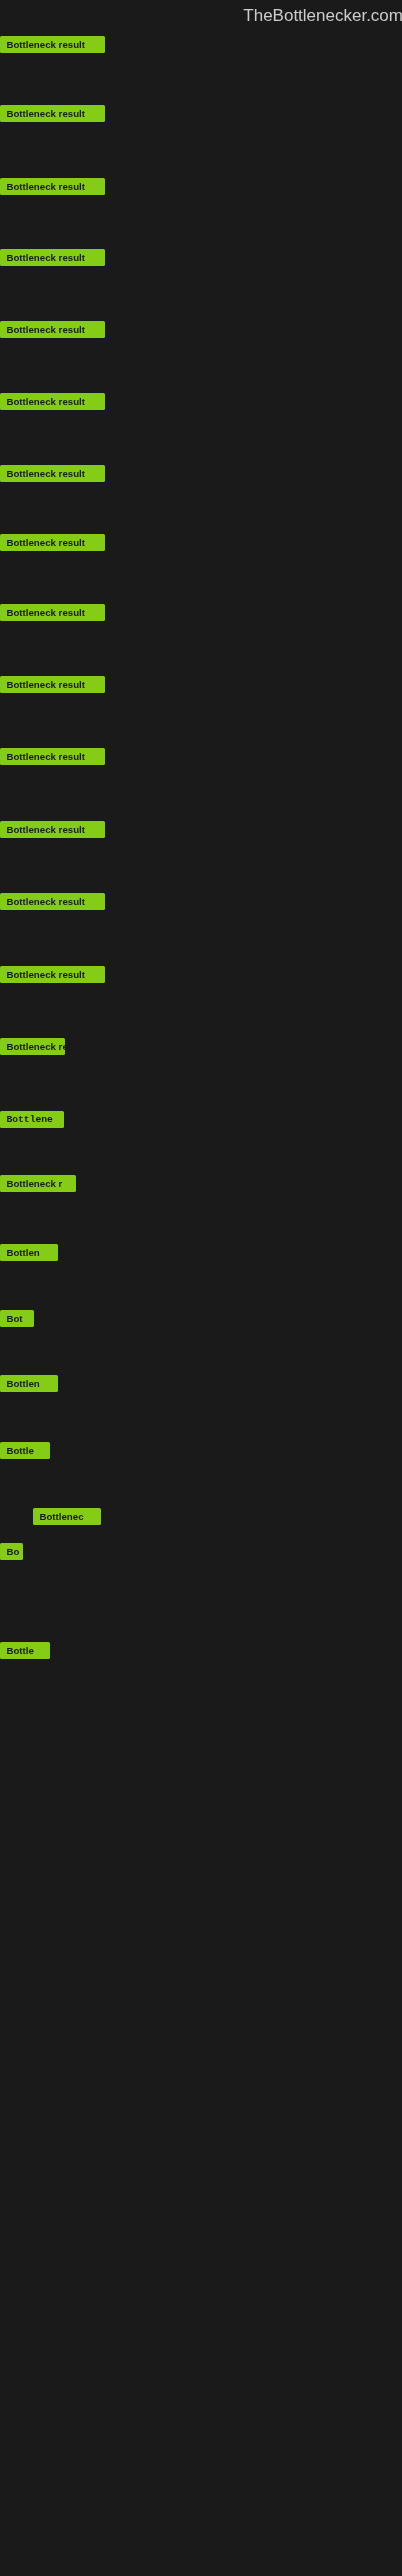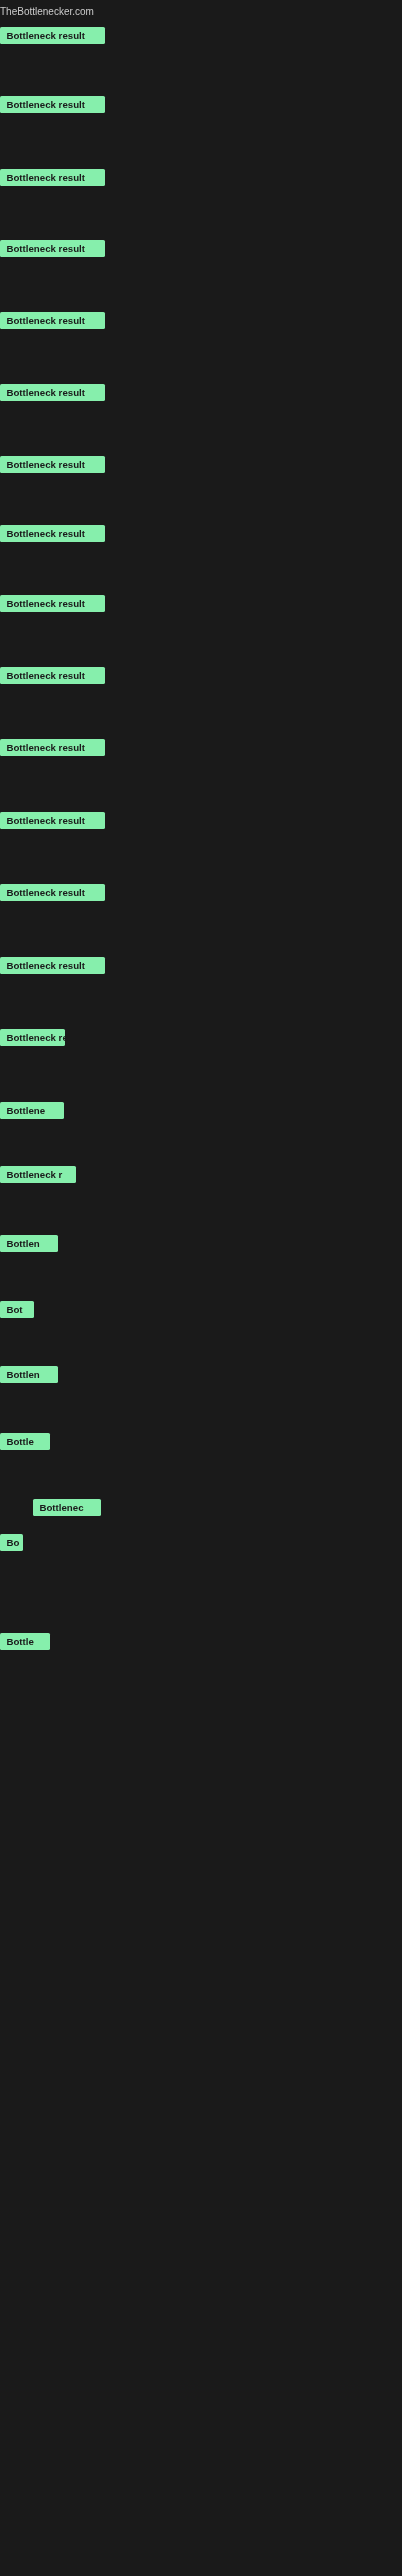--- a/index.html
+++ b/index.html
@@ -10,30 +10,30 @@
 
     body {
       width: 403px;
       min-height: 2576px;
       background-color: #1a1a1a;
       font-family: Arial, sans-serif;
       position: relative;
     }
 
     .site-title {
-      text-align: left;
+      text-align: right;
       color: #cccccc;
-      font-size: 10px;
+      font-size: 17px;
       padding: 6.4px 0 9.7px 0;
       font-weight: normal;
     }
 
     .bottleneck-badge {
       display: inline-block;
-      background-color: #86efac;
+      background-color: #84cc16;
       color: #1a1a1a;
       font-size: 9.7px;
       font-weight: bold;
       padding: 3.2px 6.4px;
       border-radius: 1.6px;
       white-space: nowrap;
       overflow: hidden;
     }
   </style>
 </head>
@@ -50,21 +50,21 @@
     <div style="position: absolute; top: 357px; left: 0px;"><span class="bottleneck-badge" style="max-width: 105px; width: 105px;">Bottleneck result</span></div>
     <div style="position: absolute; top: 429px; left: 0px;"><span class="bottleneck-badge" style="max-width: 105px; width: 105px;">Bottleneck result</span></div>
     <div style="position: absolute; top: 498px; left: 0px;"><span class="bottleneck-badge" style="max-width: 105px; width: 105px;">Bottleneck result</span></div>
     <div style="position: absolute; top: 568px; left: 0px;"><span class="bottleneck-badge" style="max-width: 105px; width: 105px;">Bottleneck result</span></div>
     <div style="position: absolute; top: 640px; left: 0px;"><span class="bottleneck-badge" style="max-width: 105px; width: 105px;">Bottleneck result</span></div>
     <div style="position: absolute; top: 712px; left: 0px;"><span class="bottleneck-badge" style="max-width: 105px; width: 105px;">Bottleneck result</span></div>
     <div style="position: absolute; top: 785px; left: 0px;"><span class="bottleneck-badge" style="max-width: 105px; width: 105px;">Bottleneck result</span></div>
     <div style="position: absolute; top: 857px; left: 0px;"><span class="bottleneck-badge" style="max-width: 105px; width: 105px;">Bottleneck result</span></div>
     <div style="position: absolute; top: 930px; left: 0px;"><span class="bottleneck-badge" style="max-width: 105px; width: 105px;">Bottleneck result</span></div>
     <div style="position: absolute; top: 1002px; left: 0px;"><span class="bottleneck-badge" style="max-width: 85px; width: 65px;">Bottleneck re</span></div>
-    <div style="position: absolute; top: 1075px; left: 0px;"><span class="bottleneck-badge" style="max-width: 64px; width: 64px;">Bottlene</span></div>
+    <div style="position: absolute; top: 1075px; left: 0px; font-family: Liberation Mono, monospace;"><span class="bottleneck-badge" style="max-width: 64px; width: 64px;">Bottlene</span></div>
     <div style="position: absolute; top: 1139px; left: 0px;"><span class="bottleneck-badge" style="max-width: 76px; width: 76px;">Bottleneck r</span></div>
     <div style="position: absolute; top: 1208px; left: 0px;"><span class="bottleneck-badge" style="max-width: 58px; width: 58px;">Bottlen</span></div>
     <div style="position: absolute; top: 1274px; left: 0px;"><span class="bottleneck-badge" style="max-width: 34px; width: 34px;">Bot</span></div>
     <div style="position: absolute; top: 1339px; left: 0px;"><span class="bottleneck-badge" style="max-width: 58px; width: 58px;">Bottlen</span></div>
     <div style="position: absolute; top: 1406px; left: 0px;"><span class="bottleneck-badge" style="max-width: 50px; width: 50px;">Bottle</span></div>
     <div style="position: absolute; top: 1472px; left: 0px; padding-left: 33px;"><span class="bottleneck-badge" style="max-width: 68px; width: 68px;">Bottlenec</span></div>
     <div style="position: absolute; top: 1487px; left: 0px; margin-top: 20px;"><span class="bottleneck-badge" style="max-width: 22.5px; width: 22.5px;">Bo</span></div>
     <div style="position: absolute; top: 1606px; left: 0px;"><span class="bottleneck-badge" style="max-width: 50px; width: 50px;">Bottle</span></div>
   </div>
 

